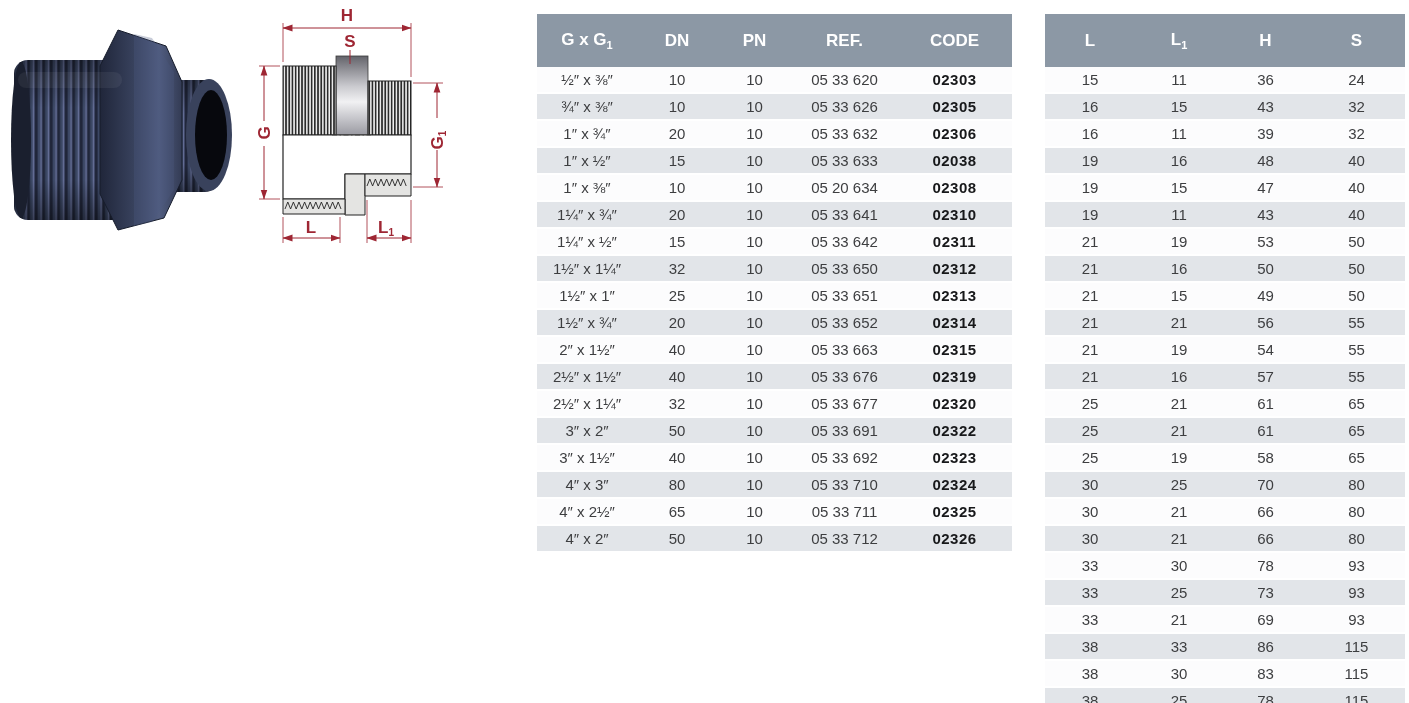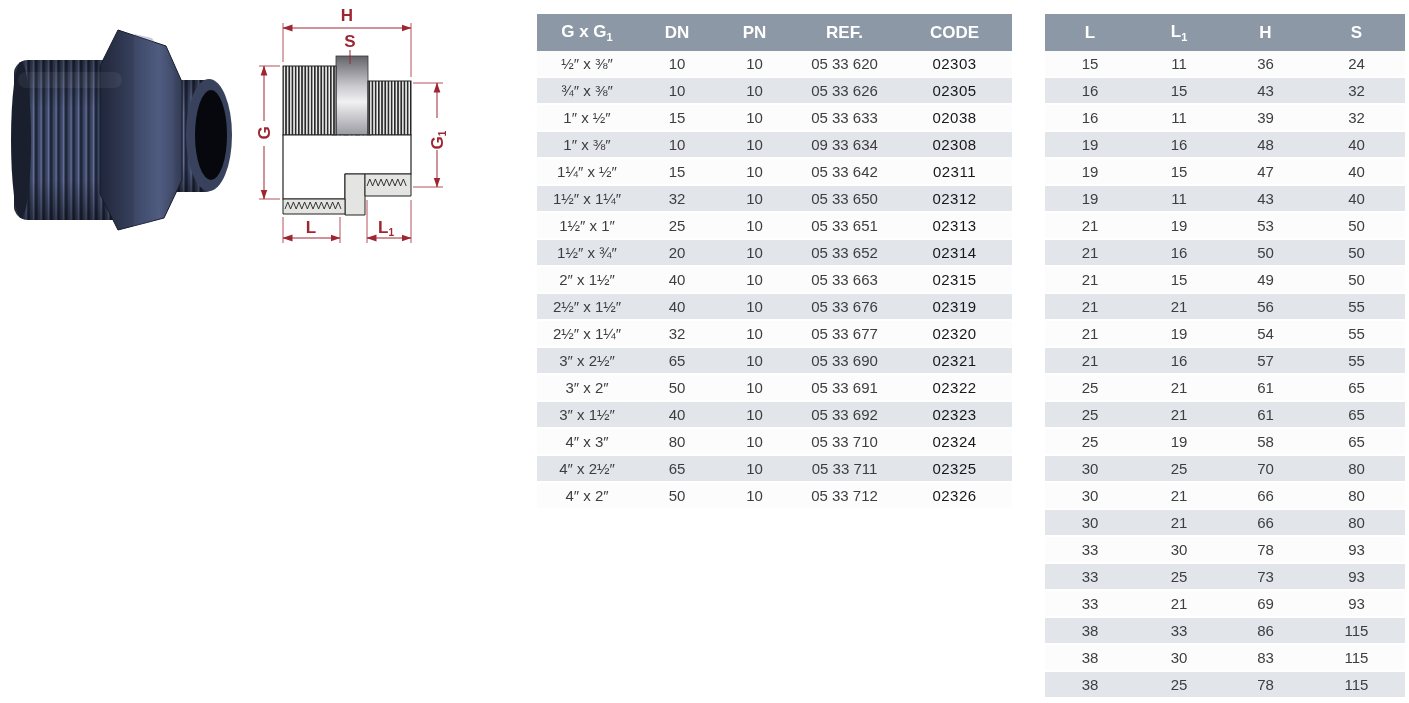--- a/index.html
+++ b/index.html
@@ -9,30 +9,30 @@
   }
   .photo   { position:absolute; left:6px;  top:22px; width:232px; height:218px; }
   .drawing { position:absolute; left:250px; top:0px;  width:235px; height:262px; }
 
   table { border-collapse:collapse; table-layout:fixed; position:absolute; }
   .spec-table { left:537px;  top:14px; width:475px; }
   .dim-table  { left:1045px; top:14px; width:360px; }
 
   th {
     background:#8c98a5; color:#ffffff; font-size:17px; font-weight:bold;
-    height:37px; text-align:center; padding:0;
+    height:37px; text-align:center; padding:8px;
   }
   th sub { font-size:11px; }
   td {
     text-align:center; font-size:15px; color:#3d3e40; height:25px;
     padding:0; border-bottom:2px solid #ffffff; white-space:nowrap;
   }
   tbody tr:nth-child(odd)  { background:#fcfcfd; }
   tbody tr:nth-child(even) { background:#e2e5e9; }
-  .spec-table td:nth-child(5) { font-weight:normal; color:#17181a; letter-spacing:0.5px; }
+  .spec-table td:nth-child(5) { font-weight:bold; color:#17181a; letter-spacing:0.5px; }
 
   .dim-red  { stroke:#9e2633; stroke-width:1; fill:none; }
   .ext-red  { stroke:#9e2633; stroke-width:0.8; fill:none; }
   .lbl-red  { fill:#9e2633; font-size:17px; font-family:"Liberation Sans", sans-serif; }
 </style>
 </head>
 <body>
 
 <div class="photo">
   <svg width="232" height="218" viewBox="0 0 232 218">
@@ -157,32 +157,46 @@
         <td>02303</td>
       </tr>
       <tr>
         <td>¾″ x ⅜″</td>
         <td>10</td>
         <td>10</td>
         <td>05 33 626</td>
         <td>02305</td>
       </tr>
       <tr>
+        <td>1″ x ¾″</td>
+        <td>20</td>
+        <td>10</td>
+        <td>05 33 632</td>
+        <td>02306</td>
+      </tr>
+      <tr>
         <td>1″ x ½″</td>
         <td>15</td>
         <td>10</td>
         <td>05 33 633</td>
         <td>02038</td>
       </tr>
       <tr>
         <td>1″ x ⅜″</td>
         <td>10</td>
         <td>10</td>
-        <td>09 33 634</td>
+        <td>05 20 634</td>
         <td>02308</td>
+      </tr>
+      <tr>
+        <td>1¼″ x ¾″</td>
+        <td>20</td>
+        <td>10</td>
+        <td>05 33 641</td>
+        <td>02310</td>
       </tr>
       <tr>
         <td>1¼″ x ½″</td>
         <td>15</td>
         <td>10</td>
         <td>05 33 642</td>
         <td>02311</td>
       </tr>
       <tr>
         <td>1½″ x 1¼″</td>
@@ -218,27 +232,20 @@
         <td>10</td>
         <td>05 33 676</td>
         <td>02319</td>
       </tr>
       <tr>
         <td>2½″ x 1¼″</td>
         <td>32</td>
         <td>10</td>
         <td>05 33 677</td>
         <td>02320</td>
-      </tr>
-      <tr>
-        <td>3″ x 2½″</td>
-        <td>65</td>
-        <td>10</td>
-        <td>05 33 690</td>
-        <td>02321</td>
       </tr>
       <tr>
         <td>3″ x 2″</td>
         <td>50</td>
         <td>10</td>
         <td>05 33 691</td>
         <td>02322</td>
       </tr>
       <tr>
         <td>3″ x 1½″</td>

